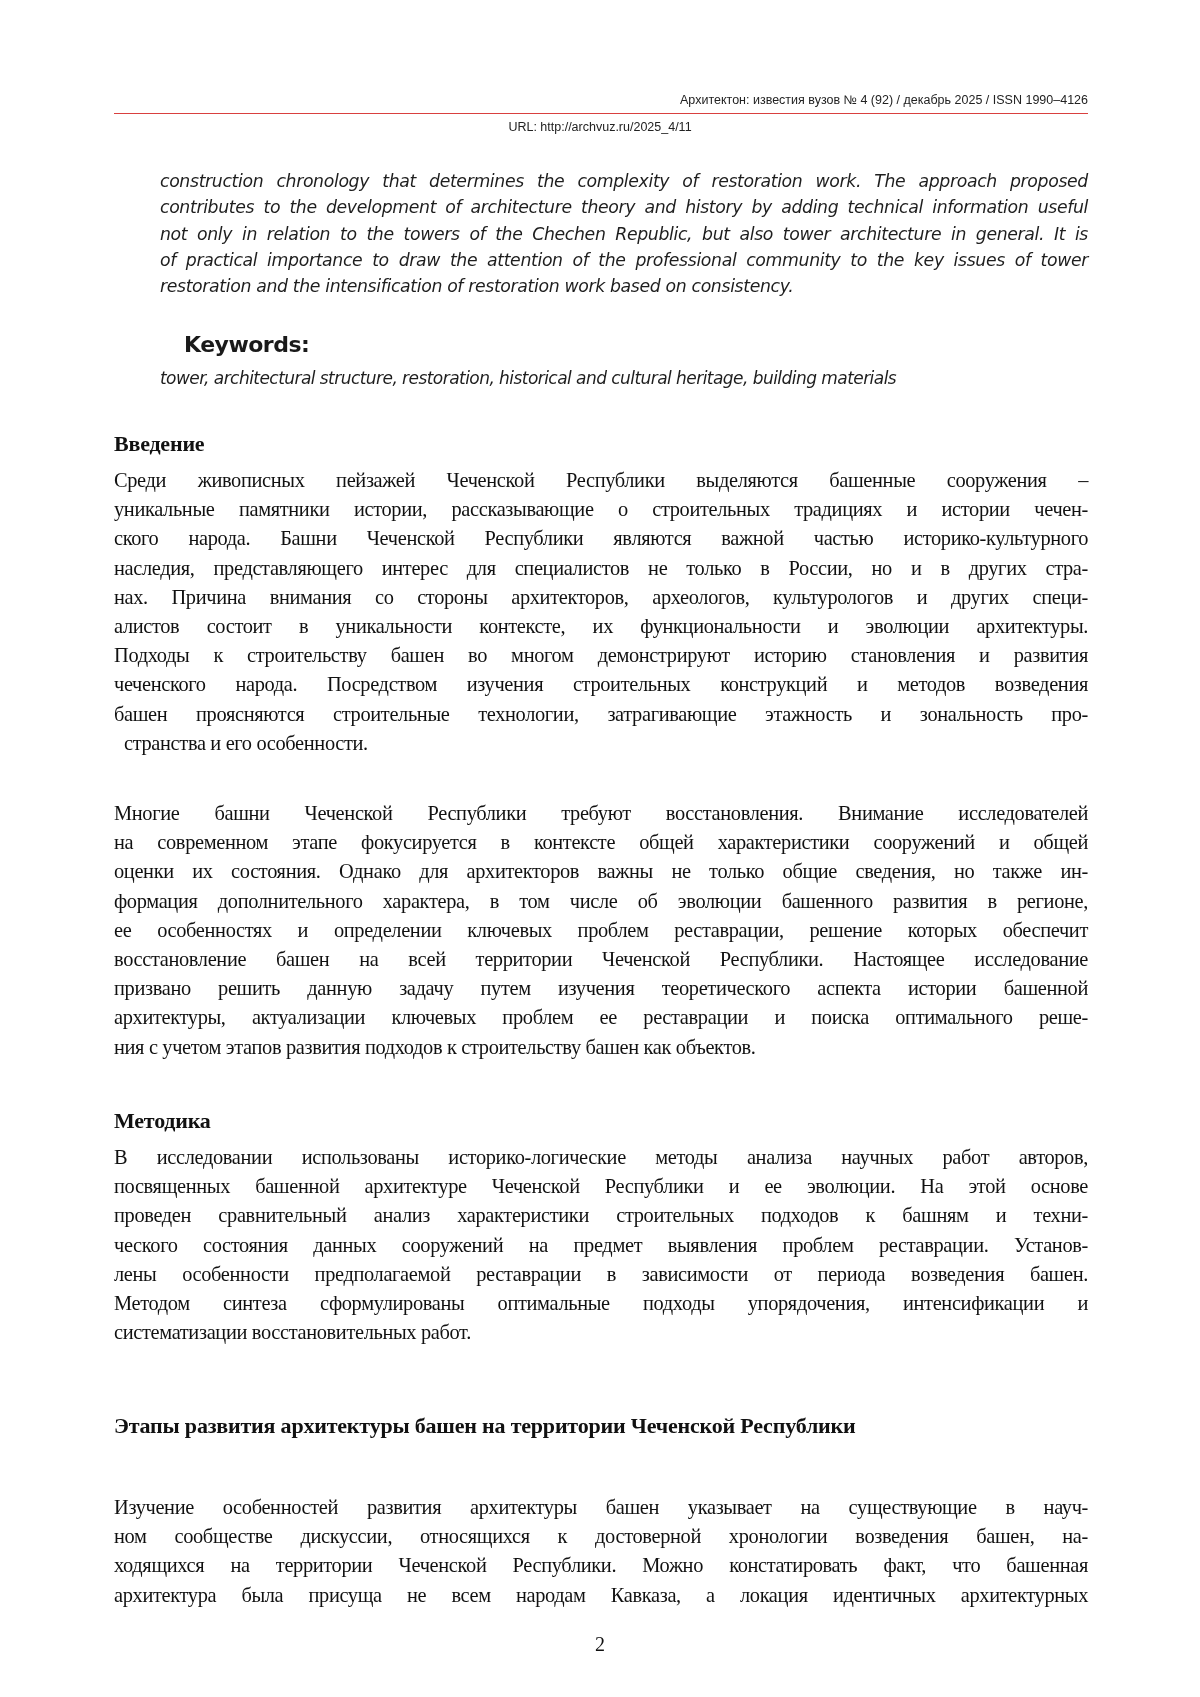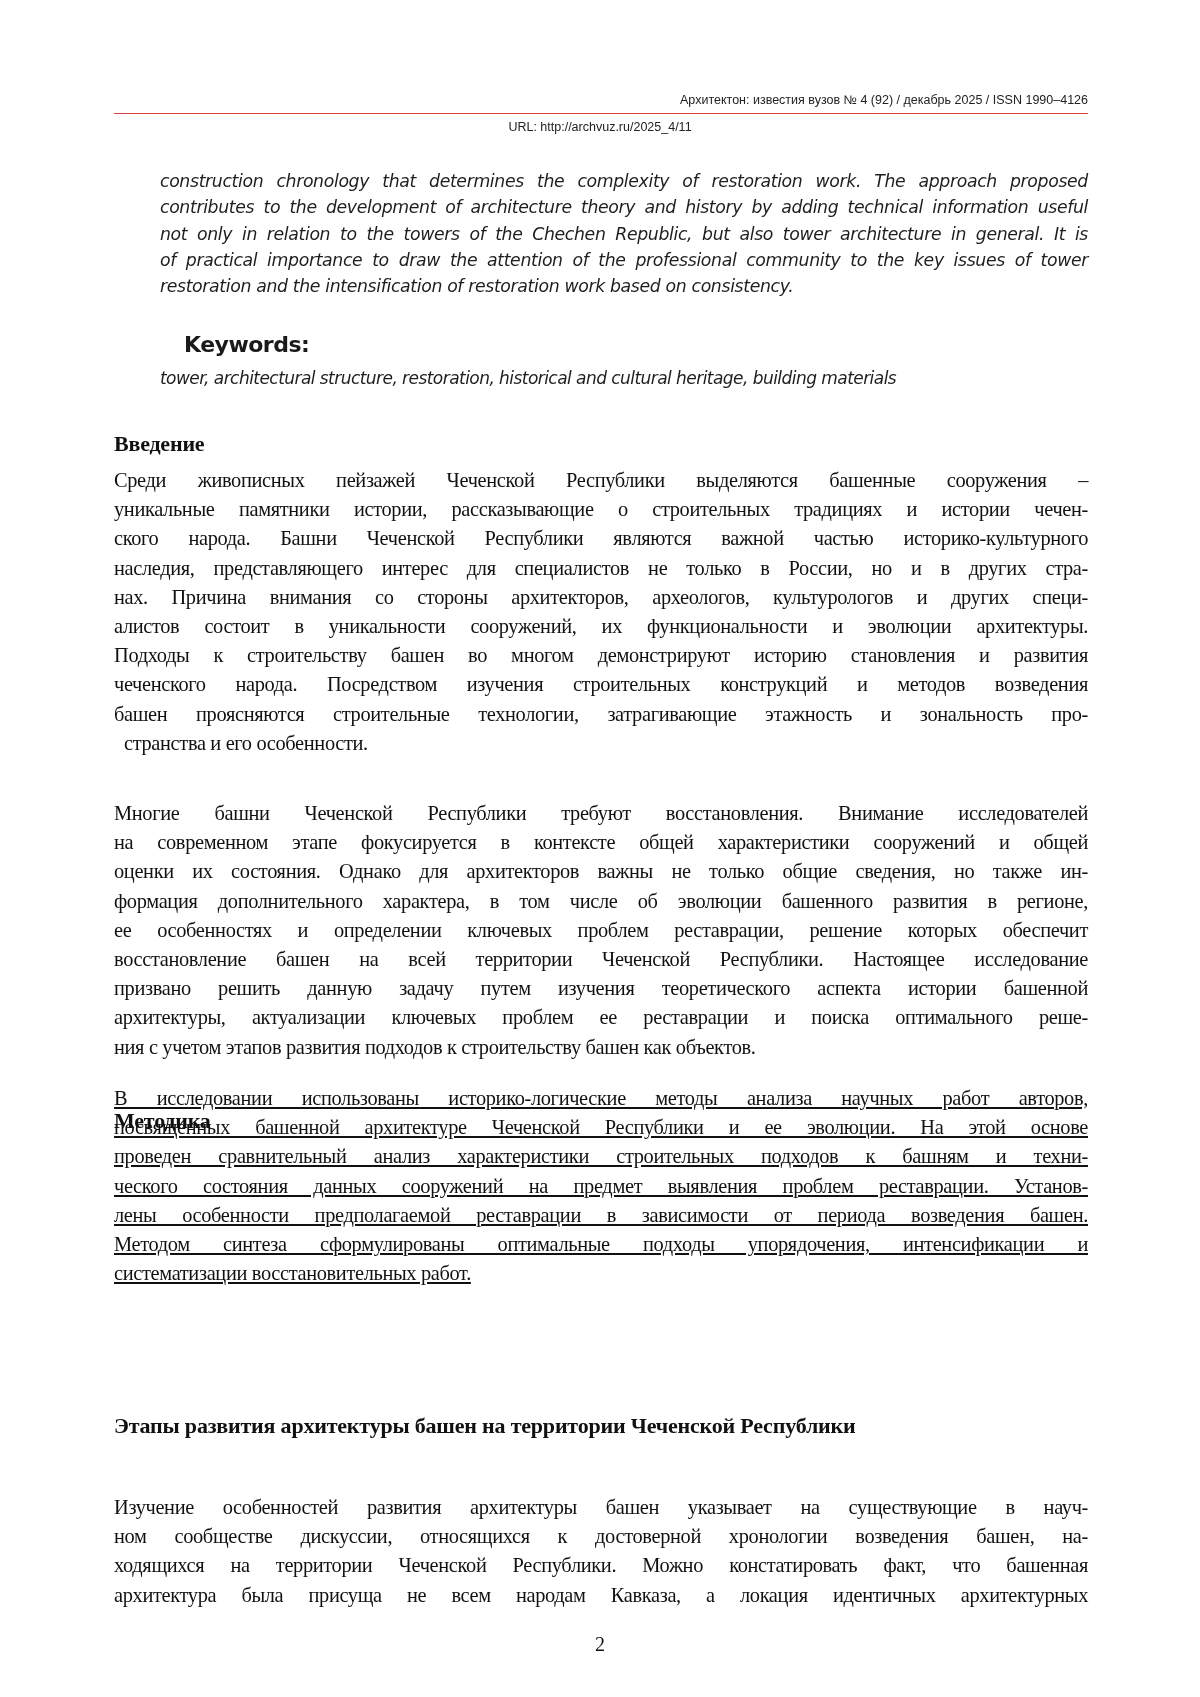--- a/index.html
+++ b/index.html
@@ -78,40 +78,40 @@
   <div class="kw-title">Keywords:</div>
   <div class="kw-text">tower, architectural structure, restoration, historical and cultural heritage, building materials</div>
 
   <div class="h2" style="top:430px;">Введение</div>
   <div class="para" style="top:466px;">
     <span class="line" style="display: block;">Среди живописных пейзажей Чеченской Республики выделяются башенные сооружения –</span>
     <span class="line" style="display: block;">уникальные памятники истории, рассказывающие о строительных традициях и истории чечен-</span>
     <span class="line" style="display: block;">ского народа. Башни Чеченской Республики являются важной частью историко-культурного</span>
     <span class="line" style="display: block;">наследия, представляющего интерес для специалистов не только в России, но и в других стра-</span>
     <span class="line" style="display: block;">нах. Причина внимания со стороны архитекторов, археологов, культурологов и других специ-</span>
-    <span class="line" style="display: block;">алистов состоит в уникальности сооружений, их функциональности и эволюции архитектуры.</span>
+    <span class="line" style="display: block;">алистов состоит в уникальности контексте, их функциональности и эволюции архитектуры.</span>
     <span class="line" style="display: block;">Подходы к строительству башен во многом демонстрируют историю становления и развития</span>
     <span class="line" style="display: block;">чеченского народа. Посредством изучения строительных конструкций и методов возведения</span>
     <span class="line" style="display: block;">башен проясняются строительные технологии, затрагивающие этажность и зональность про-</span>
     <span class="line last" style="display: block; margin-left: 10px;">странства и его особенности.</span>
   </div>
   <div class="para" style="top:799px;">
     <span class="line" style="display: block;">Многие башни Чеченской Республики требуют восстановления. Внимание исследователей</span>
     <span class="line" style="display: block;">на современном этапе фокусируется в контексте общей характеристики сооружений и общей</span>
     <span class="line" style="display: block;">оценки их состояния. Однако для архитекторов важны не только общие сведения, но также ин-</span>
     <span class="line" style="display: block;">формация дополнительного характера, в том числе об эволюции башенного развития в регионе,</span>
     <span class="line" style="display: block;">ее особенностях и определении ключевых проблем реставрации, решение которых обеспечит</span>
     <span class="line" style="display: block;">восстановление башен на всей территории Чеченской Республики. Настоящее исследование</span>
     <span class="line" style="display: block;">призвано решить данную задачу путем изучения теоретического аспекта истории башенной</span>
     <span class="line" style="display: block;">архитектуры, актуализации ключевых проблем ее реставрации и поиска оптимального реше-</span>
     <span class="line last" style="display: block;">ния с учетом этапов развития подходов к строительству башен как объектов.</span>
   </div>
 
   <div class="h2" style="top:1107px;">Методика</div>
-  <div class="para" style="top:1084px;text-decoration:underline;">
+  <div class="para" style="top:1143px;">
     <span class="line" style="display: block;">В исследовании использованы историко-логические методы анализа научных работ авторов,</span>
     <span class="line" style="display: block;">посвященных башенной архитектуре Чеченской Республики и ее эволюции. На этой основе</span>
     <span class="line" style="display: block;">проведен сравнительный анализ характеристики строительных подходов к башням и техни-</span>
     <span class="line" style="display: block;">ческого состояния данных сооружений на предмет выявления проблем реставрации. Установ-</span>
     <span class="line" style="display: block;">лены особенности предполагаемой реставрации в зависимости от периода возведения башен.</span>
     <span class="line" style="display: block;">Методом синтеза сформулированы оптимальные подходы упорядочения, интенсификации и</span>
     <span class="line last" style="display: block;">систематизации восстановительных работ.</span>
   </div>
 
   <div class="h2" style="top:1412px;">Этапы развития архитектуры башен на территории Чеченской Республики</div>

